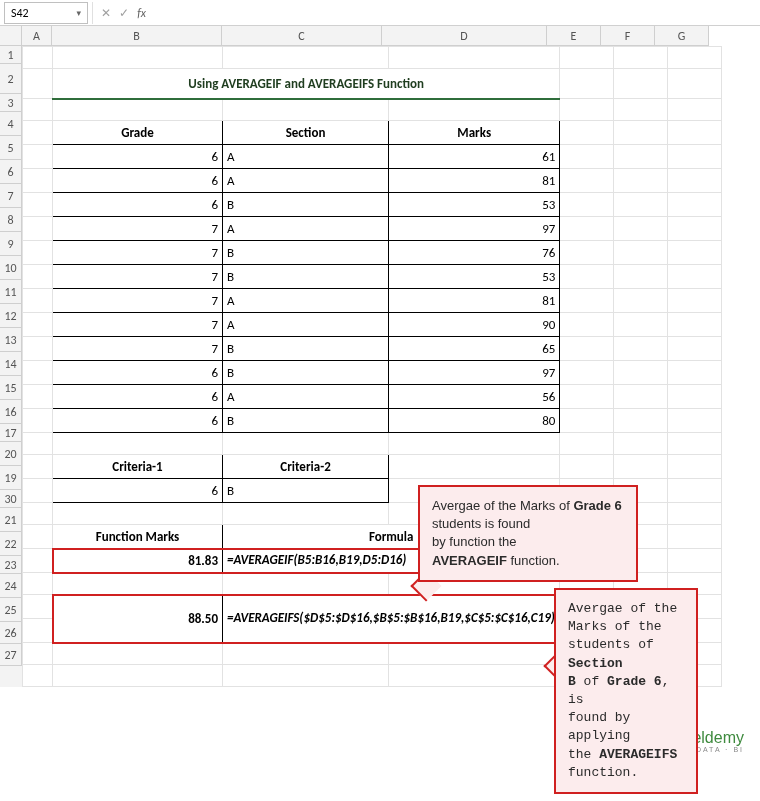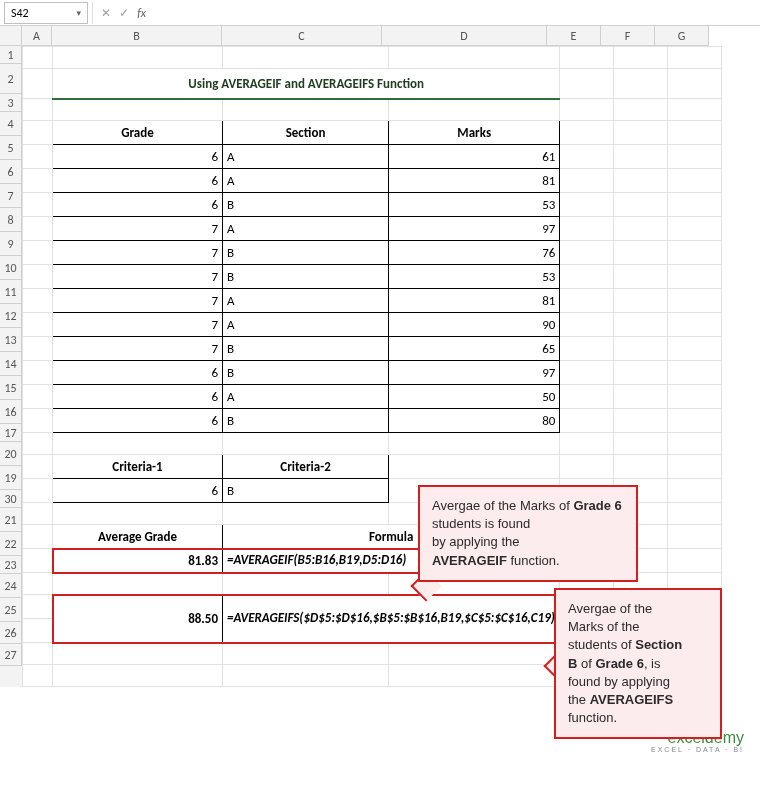--- a/index.html
+++ b/index.html
@@ -391,21 +391,21 @@
             <td class="bcell l">B</td>
             <td class="bcell r">97</td>
             <td></td>
             <td></td>
             <td></td>
           </tr>
       <tr style="height:24px">
             <td></td>
             <td class="bcell r">6</td>
             <td class="bcell l">A</td>
-            <td class="bcell r">50</td>
+            <td class="bcell r">56</td>
             <td></td>
             <td></td>
             <td></td>
           </tr>
       <tr style="height:24px">
             <td></td>
             <td class="bcell r">6</td>
             <td class="bcell l">B</td>
             <td class="bcell r">80</td>
             <td></td>
@@ -448,21 +448,21 @@
             <td></td>
             <td></td>
             <td></td>
             <td></td>
             <td></td>
             <td></td>
           </tr>
 
       <tr style="height:24px">
         <td></td>
-        <td class="th">Average Grade</td>
+        <td class="th">Function Marks</td>
         <td class="th" colspan="2">Formula</td>
         <td></td>
             <td></td>
             <td></td>
       </tr>
 
       <tr style="height:24px">
         <td></td>
         <td class="bcell r red-outline-left red-outline-top red-outline-bot" style="font-weight:bold">81.83</td>
         <td class="bcell formula-text red-outline-top red-outline-bot red-outline-right" colspan="2">=AVERAGEIF(B5:B16,B19,D5:D16)</td>
@@ -516,26 +516,26 @@
           </tr>
     </tbody>
       </table>
   </div>
 </div>
 
 <div class="callout-tail" style="top:575px; left:415px;"></div>
 <div class="callout" style="top:485px; left:418px; width:220px;">
   <span>Avergae of the Marks of</span>
   <b>Grade 6</b><span> students is found</span><br>
-  <span>by applying the</span><br>
+  <span>by function the</span><br>
   <b>AVERAGEIF</b><span> function.</span>
 </div>
 
 <div class="callout-tail" style="top:655px; left:548px;"></div>
-<div class="callout" style="top:588px; left:554px; width:168px;">
+<div class="callout" style="top:588px; left:554px; width:144px;font-family:Liberation Mono, monospace;">
   <span>Avergae of the</span><br>
   <span>Marks of the</span><br>
   <span>students of </span><b>Section</b><br>
   <b>B</b><span> of </span><b>Grade 6</b><span>, is</span><br>
   <span>found by applying</span><br>
   <span>the </span><b>AVERAGEIFS</b><br>
   <span>function.</span>
 </div>
 
 <div class="watermark">

